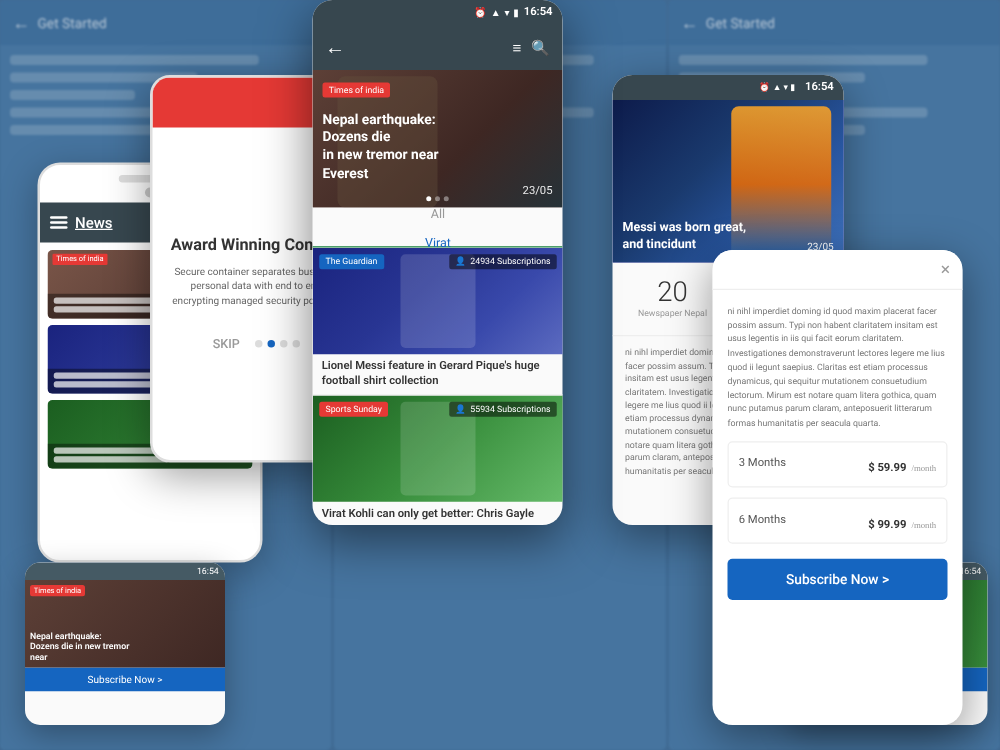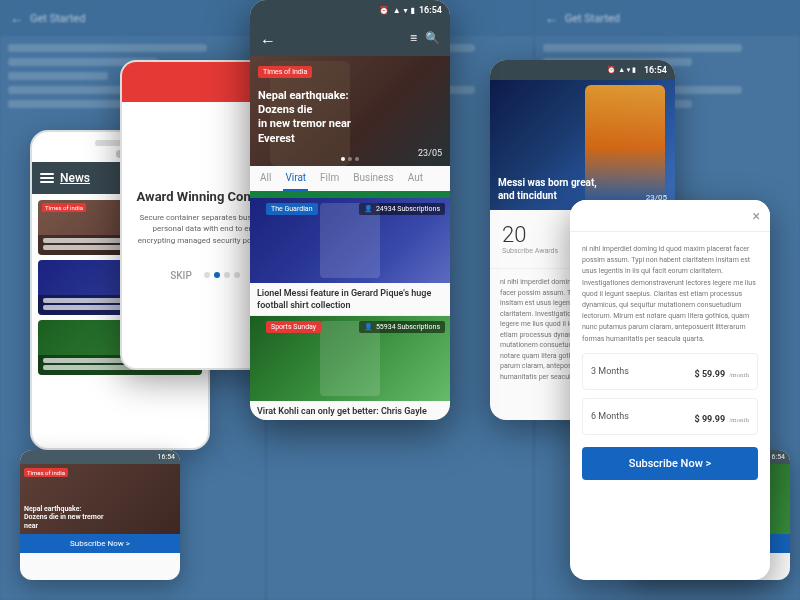--- a/index.html
+++ b/index.html
@@ -370,24 +370,25 @@
     }
 
     .hero-dot.active {
       background: white;
     }
 
     .tabs-row {
       display: flex;
       align-items: center;
       padding: 0 8px;
-      border-bottom: 7px solid #15803d;
+      border-bottom: 1px solid #15803d;
       height: 32px;
       gap: 10px;
       overflow-x: hidden;
+      flex-direction: column;
     }
 
     .tab-item {
       font-size: 10px;
       color: #999;
       padding: 0 2px;
       height: 100%;
       display: flex;
       align-items: center;
       border-bottom: 2px solid transparent;
@@ -451,21 +452,21 @@
       padding: 2px 5px;
       border-radius: 2px;
       display: flex;
       align-items: center;
       gap: 3px;
     }
 
     .item-badge {
       position: absolute;
       top: 5px;
-      left: 16px;
+      left: 5px;
       color: white;
       font-size: 7px;
       padding: 2px 5px;
       border-radius: 2px;
     }
 
     .badge-guardian { background: #1565c0; }
     .badge-sports { background: #e53935; }
 
     .item-title {
@@ -545,21 +546,21 @@
 
     .awards-row {
       display: flex;
       padding: 12px;
       gap: 0;
       border-bottom: 1px solid #eee;
     }
 
     .award-box {
       flex: 1;
-      text-align: left;
+      text-align: center;
     }
 
     .award-number {
       font-size: 22px;
       font-weight: 300;
       color: #333;
     }
 
     .award-label {
       font-size: 7px;
@@ -921,21 +922,21 @@
   </div>
   <div class="phone-right-hero">
     <div class="messi-bg"></div>
     <div class="messi-figure"></div>
     <div class="hero-text-overlay">Messi was born great,<br>and tincidunt</div>
     <div class="date-badge-right">23/05</div>
   </div>
   <div class="awards-row">
     <div class="award-box">
       <div class="award-number">20</div>
-      <div class="award-label">Subscribe Awards</div>
+      <div class="award-label">Newspaper Nepal</div>
     </div>
     <div class="award-divider"></div>
     <div class="award-box">
       <div class="award-number">22</div>
       <div class="award-label">Story Awards</div>
     </div>
   </div>
   <div class="lorem-text">ni nihl imperdiet doming id quod maxim placerat facer possim assum. Typi non habent claritatem insitam est usus legentis in iis qui facit eorum claritatem. Investigationes demonstraverunt lectores legere me lius quod ii legunt saepius. Claritas est etiam processus dynamicus, qui sequitur mutationem consuetudium lectorum. Mirum est notare quam litera gothica, quam nunc putamus parum claram, anteposuerit litterarum formas humanitatis per seacula quarta.</div>
 </div>
 

